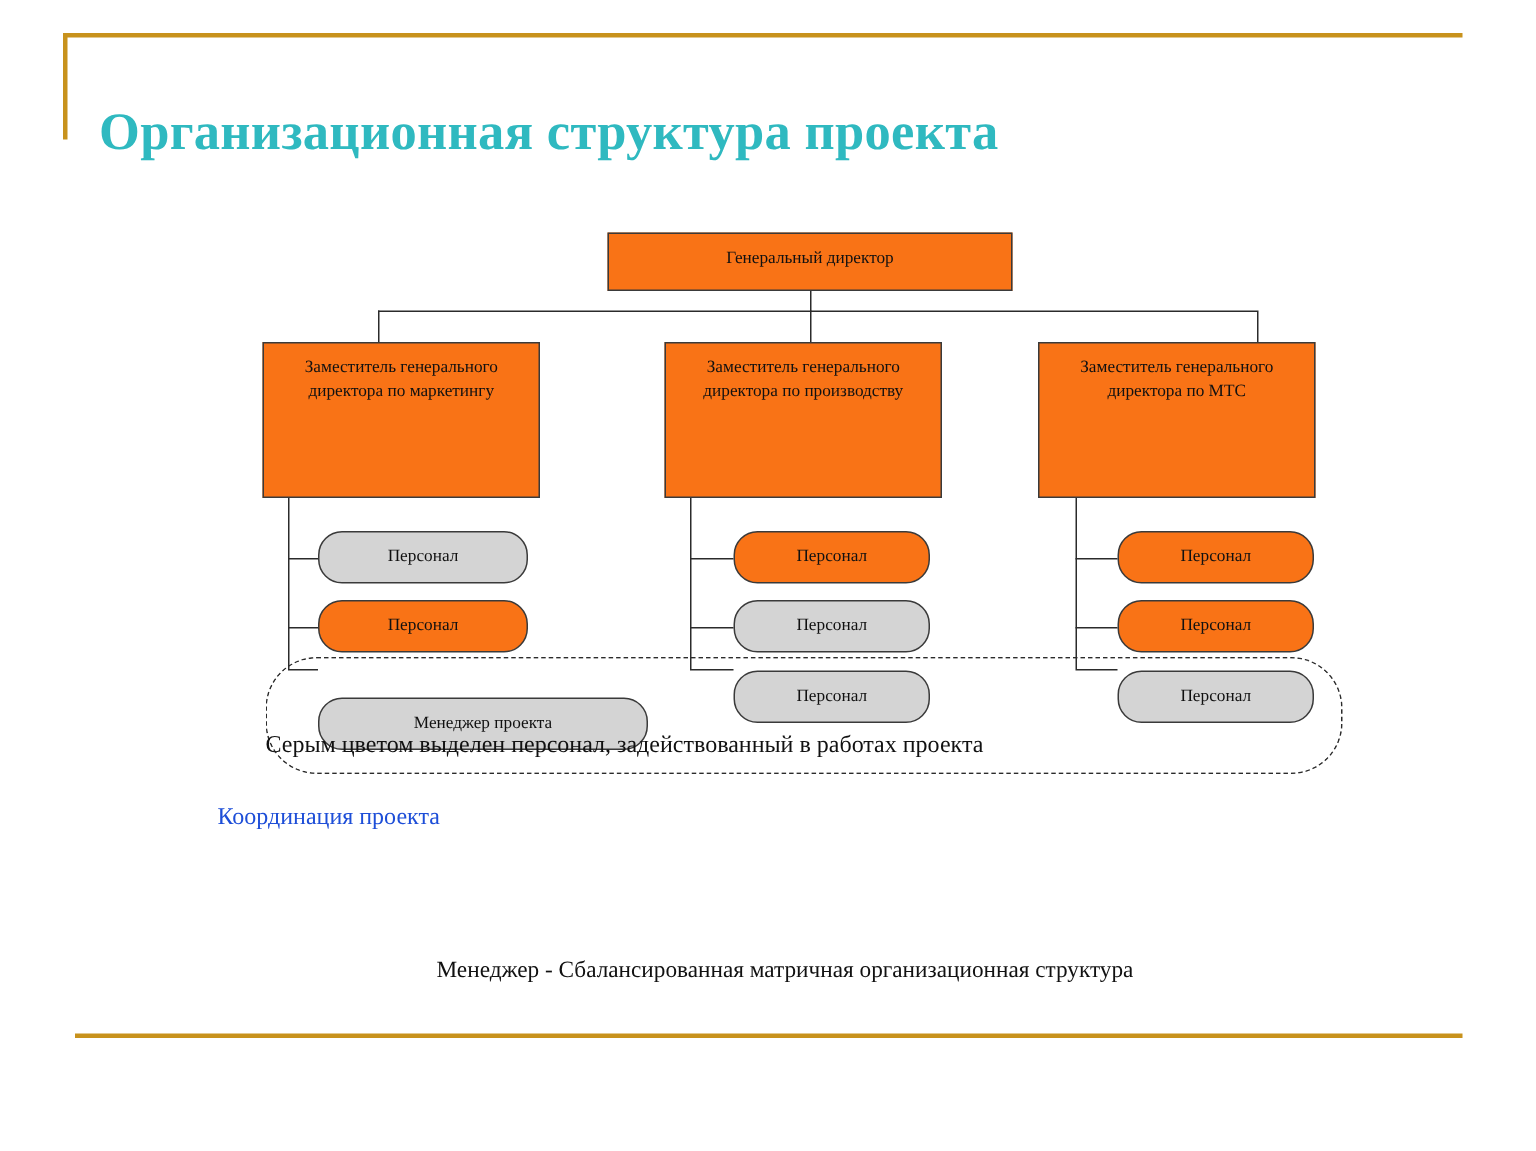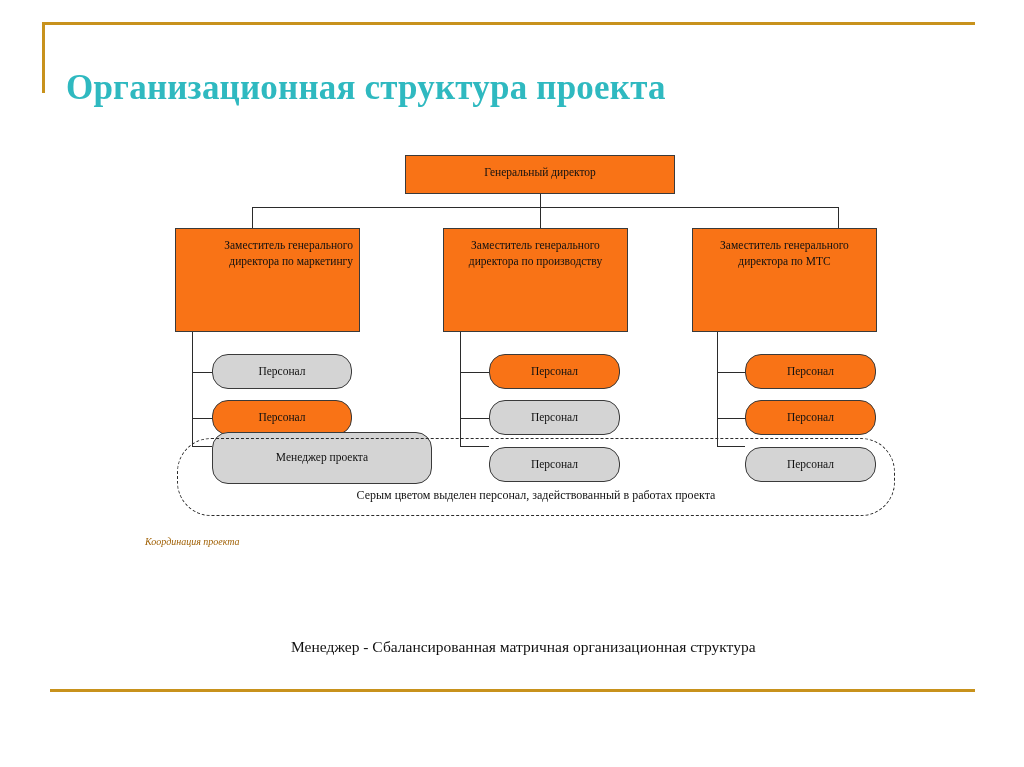--- a/index.html
+++ b/index.html
@@ -102,31 +102,30 @@
   .dashed-envelope {
     position: absolute;
     border: 1.6px dashed #2b2b2b;
     border-radius: 34px;
     box-sizing: border-box;
     background: transparent;
   }
 
   .legend-text {
     position: absolute;
-    font-size: 12px;
+    font-size: 16px;
     color: #111111;
-    text-align: center;
+    text-align: left;
     white-space: nowrap;
   }
   .coordination-label {
     position: absolute;
-    font-size: 10px;
-    color: #a16207;
-    white-space: nowrap;
-    font-style: italic;
+    font-size: 16px;
+    color: #1d4ed8;
+    white-space: nowrap;
   }
   .figure-caption {
     position: absolute;
     font-size: 15.5px;
     color: #111111;
     white-space: nowrap;
   }
 </style>
 </head>
 <body>
@@ -141,42 +140,42 @@
   <div class="node top-node" style="left:405px; top:155px; width:270px; height:39px;">
     <span class="label">Генеральный директор</span>
   </div>
 
   <div class="line-v" style="left:540px; top:194px; height:14px;"></div>
   <div class="line-h" style="left:252px; top:207px; width:586px;"></div>
   <div class="line-v" style="left:252px; top:207px; height:21px;"></div>
   <div class="line-v" style="left:540px; top:207px; height:21px;"></div>
   <div class="line-v" style="left:838px; top:207px; height:21px;"></div>
 
-  <div class="node" style="left:175px; top:228px; width:185px; height:104px;text-align:right;">
+  <div class="node" style="left:175px; top:228px; width:185px; height:104px;">
     <span class="label">Заместитель генерального директора по маркетингу</span>
   </div>
   <div class="node" style="left:692px; top:228px; width:185px; height:104px;">
     <span class="label">Заместитель генерального директора по МТС</span>
   </div>
   <div class="node" style="left:443px; top:228px; width:185px; height:104px;">
     <span class="label">Заместитель генерального директора по производству</span>
   </div>
 
   <div class="line-v" style="left:192px; top:332px; height:114px;"></div>
   <div class="line-h" style="left:192px; top:372px; width:20px;"></div>
   <div class="line-h" style="left:192px; top:418px; width:20px;"></div>
   <div class="line-h" style="left:192px; top:446px; width:20px;"></div>
 
   <div class="node staff gray" style="left:212px; top:354px; width:140px; height:35px;">
     <span class="label">Персонал</span>
   </div>
   <div class="node staff" style="left:212px; top:400px; width:140px; height:35px;">
     <span class="label">Персонал</span>
   </div>
-  <div class="node staff gray" style="left:212px; top:432px; width:220px; height:52px;">
+  <div class="node staff gray" style="left:212px; top:465px; width:220px; height:35px;">
     <span class="label">Менеджер проекта</span>
   </div>
 
   <div class="line-v" style="left:460px; top:332px; height:114px;"></div>
   <div class="line-h" style="left:460px; top:372px; width:29px;"></div>
   <div class="line-h" style="left:460px; top:418px; width:29px;"></div>
   <div class="line-h" style="left:460px; top:446px; width:29px;"></div>
 
   <div class="node staff" style="left:489px; top:354px; width:131px; height:35px;">
     <span class="label">Персонал</span>

